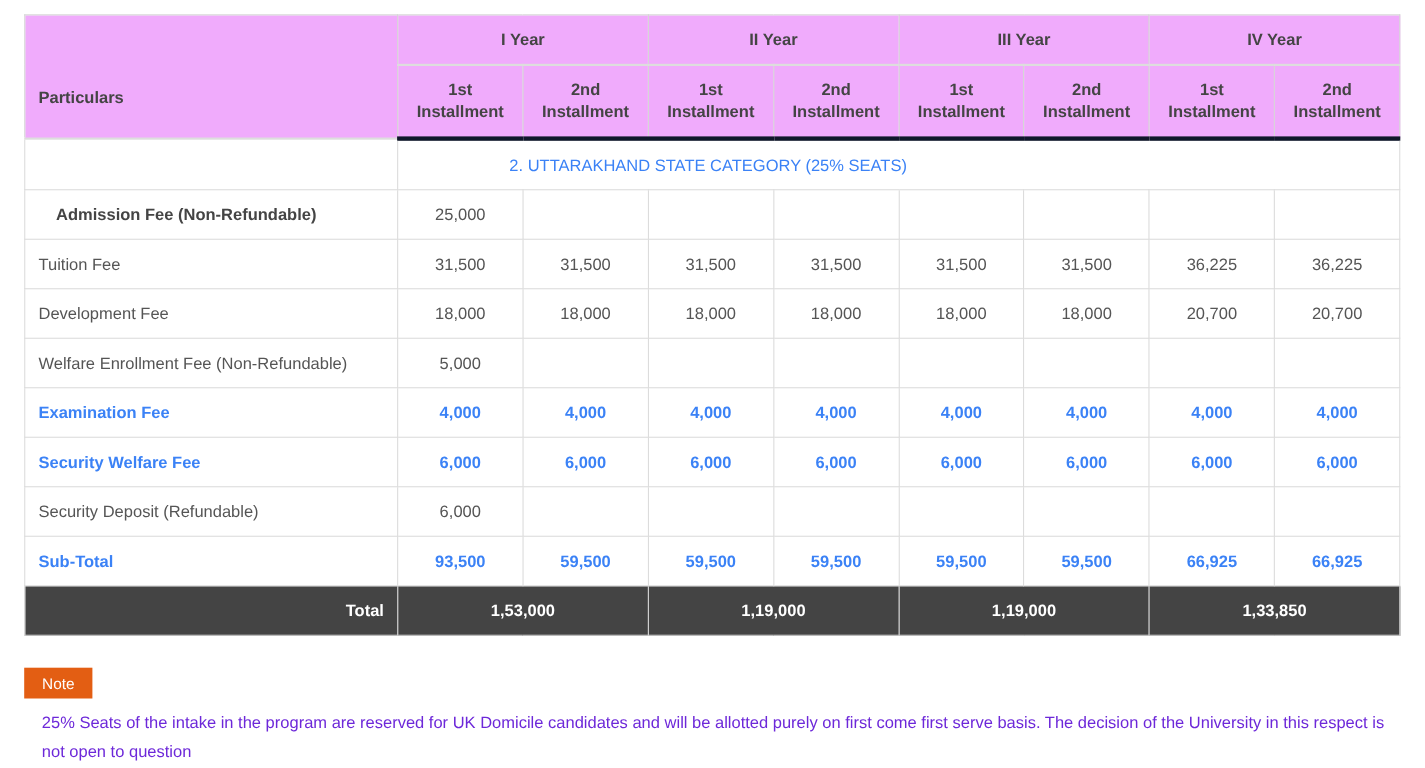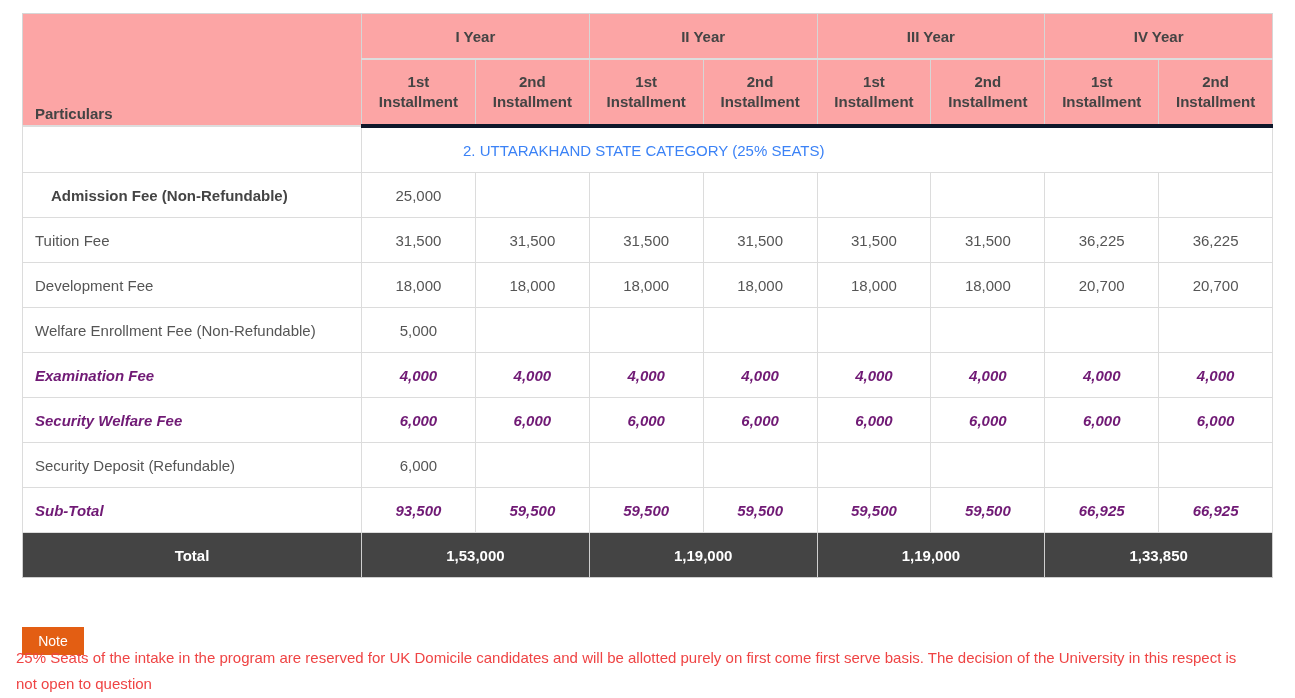--- a/index.html
+++ b/index.html
@@ -17,62 +17,62 @@
   }
   table.fee col.c-part { width: 339px; }
   table.fee col.c-val  { width: 113.875px; }
   table.fee th, table.fee td {
     border: 1px solid #dcdcdc;
     padding: 0 12px;
     text-align: center;
     vertical-align: middle;
   }
   table.fee thead th {
-    background: #fca5a5;
+    background: #f0abfc;
     color: #444;
     font-weight: bold;
     border-color: #d6d6d6;
   }
   table.fee thead tr.year-row th { height: 44px; border-bottom: 2px solid #dddddd; }
   table.fee thead tr.inst-row th { height: 64px; line-height: 20px; border-bottom: 4px solid #0f172a; }
   table.fee thead th.particulars {
     text-align: left;
     vertical-align: bottom;
-    padding-bottom: 3px;
+    padding-bottom: 27px;
     border-bottom: 2px solid #dddddd;
   }
   table.fee tr.category td {
     height: 44px;
     font-weight: normal;
     color: #3b82f6;
     text-align: center;
     padding-left: 0;
     padding-right: 0;
   }
   table.fee tbody tr.item td { height: 44px; color: #555; }
   table.fee tbody tr.item td.label { text-align: left; }
-  table.fee tbody tr.item.bold td { font-weight: bold; color: #701a75; font-style: italic; }
+  table.fee tbody tr.item.bold td { font-weight: bold; color: #3b82f6; }
   table.fee tbody tr.item.bold-label td.label { font-weight: bold; color: #444; padding-left: 28px; }
   table.fee tr.total td {
     height: 44px;
     background: #444444;
     color: #ffffff;
     font-weight: bold;
     border-color: #cfcfcf;
   }
-  table.fee tr.total td.label { text-align: center; margin-left: 10px; }
+  table.fee tr.total td.label { text-align: right; margin-left: 10px; }
   .note-badge {
-    position: absolute; left: 22px; top: 627px;
+    position: absolute; left: 22px; top: 607px;
     width: 62px; height: 28px;
     background: #e35e13; color: #ffffff;
     font-size: 14px; line-height: 28px; text-align: center;
   }
   .note-text {
-    position: absolute; left: 16px; top: 645px; width: 1230px;
-    font-size: 15px; line-height: 26px; color: #ef4444;
+    position: absolute; left: 38px; top: 645px; width: 1230px;
+    font-size: 15px; line-height: 26px; color: #6d28d9;
   }
 </style>
 </head>
 <body>
 
 <div class="wrap">
   <table class="fee">
     <colgroup>
       <col class="c-part">
       <col class="c-val">

